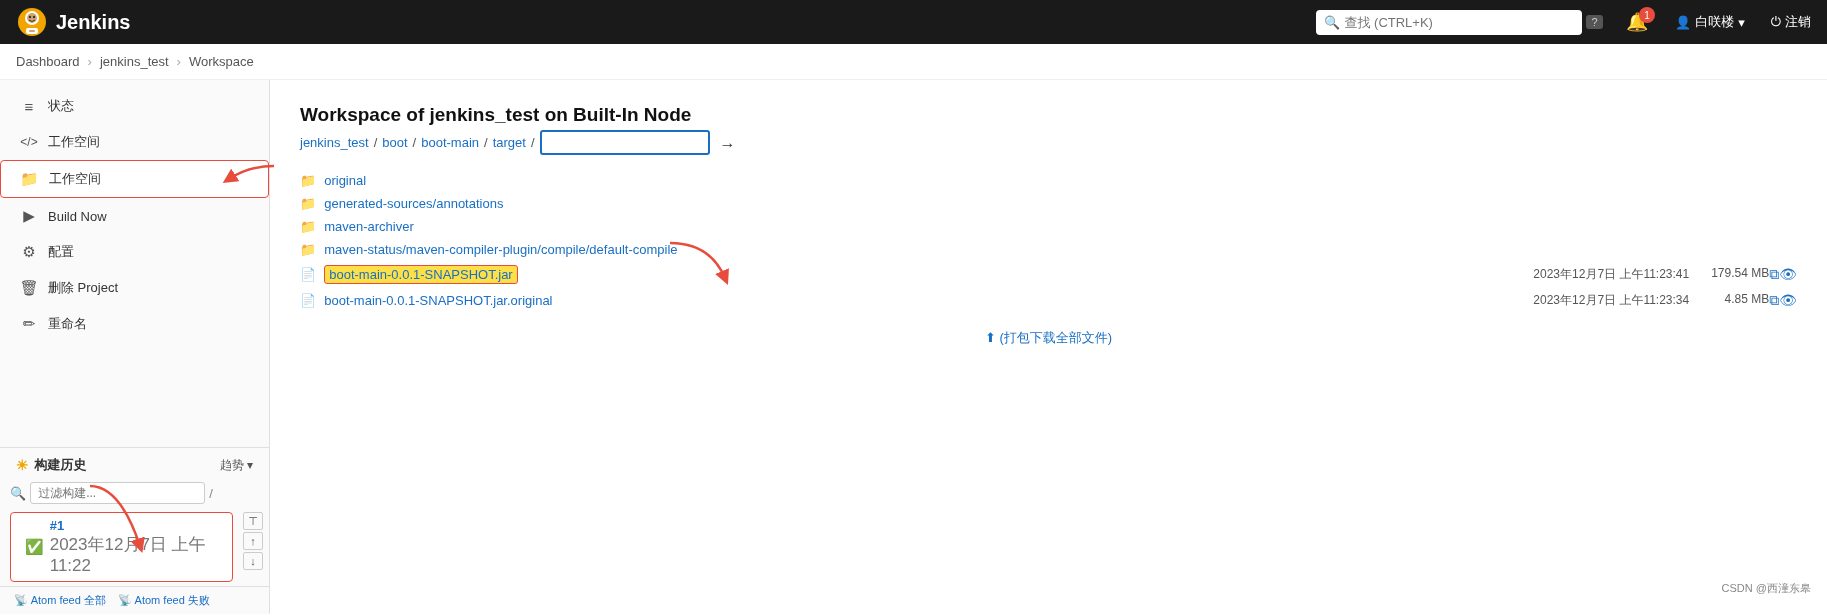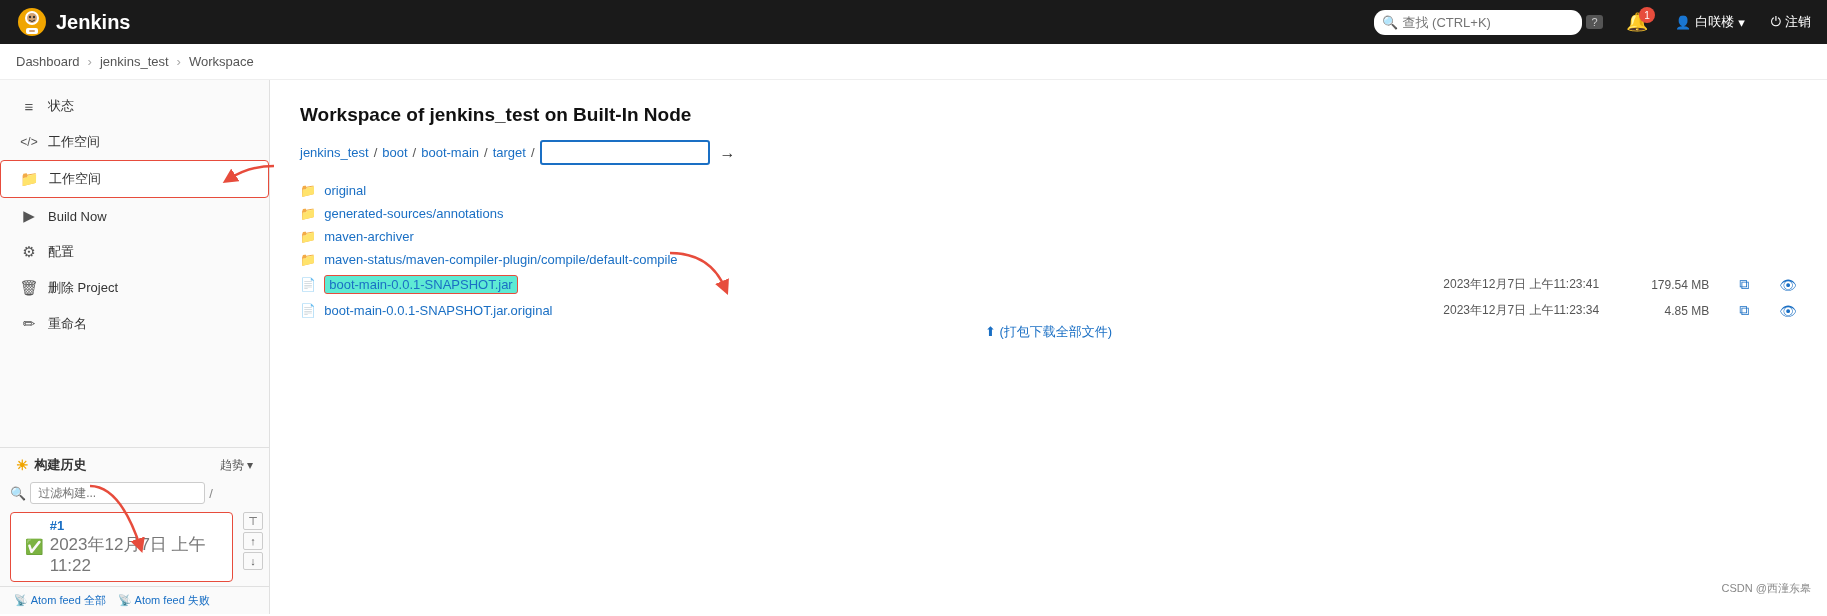--- a/index.html
+++ b/index.html
@@ -29,24 +29,24 @@
     }
     .header-spacer { flex: 1; }
     .search-wrapper {
       position: relative;
       display: flex;
       align-items: center;
     }
     .search-wrapper input {
       background: #fff;
       border: none;
-      border-radius: 11px;
+      border-radius: 4px;
       padding: 5px 10px 5px 28px;
       font-size: 13px;
-      width: 208px;
+      width: 266px;
       outline: none;
     }
     .search-icon-wrap {
       position: absolute;
       left: 8px;
       color: #888;
       font-size: 13px;
     }
     .search-help {
       background: #555;
@@ -270,21 +270,21 @@
     
     .content {
       flex: 1;
       padding: 24px 30px 16px 30px;
       overflow-y: auto;
     }
     .page-title {
       font-size: 19px;
       font-weight: bold;
       color: #111;
-      margin-bottom: 14px;
+      margin-bottom: 4px;
     }
     .path-bar {
       display: flex;
       align-items: center;
       gap: 5px;
       margin-bottom: 14px;
       flex-wrap: wrap;
     }
     .path-bar a {
       color: #1a6fc4;
@@ -326,43 +326,42 @@
       font-size: 13px;
       color: #888;
       display: flex;
       align-items: center;
     }
     .file-link {
       color: #1a6fc4;
       text-decoration: none;
     }
     .file-link.jar-highlight {
-      background: #5eead4;
+      background: #fde047;
       border: 1.5px solid #e74c3c;
       border-radius: 3px;
       padding: 1px 4px;
     }
     .file-meta {
       margin-left: auto;
       display: flex;
-      align-items: center;
-      gap: 30px;
       color: #555;
       font-size: 12px;
     }
     .file-size {
       min-width: 80px;
       text-align: right;
     }
     .file-action-icon {
       color: #1a6fc4;
       cursor: pointer;
       font-size: 14px;
     }
     .download-all {
+      margin-top: 16px;
       text-align: center;
       font-size: 13px;
     }
     .download-all a {
       color: #1a6fc4;
       text-decoration: none;
     }
 
     
     .footer-bar {

